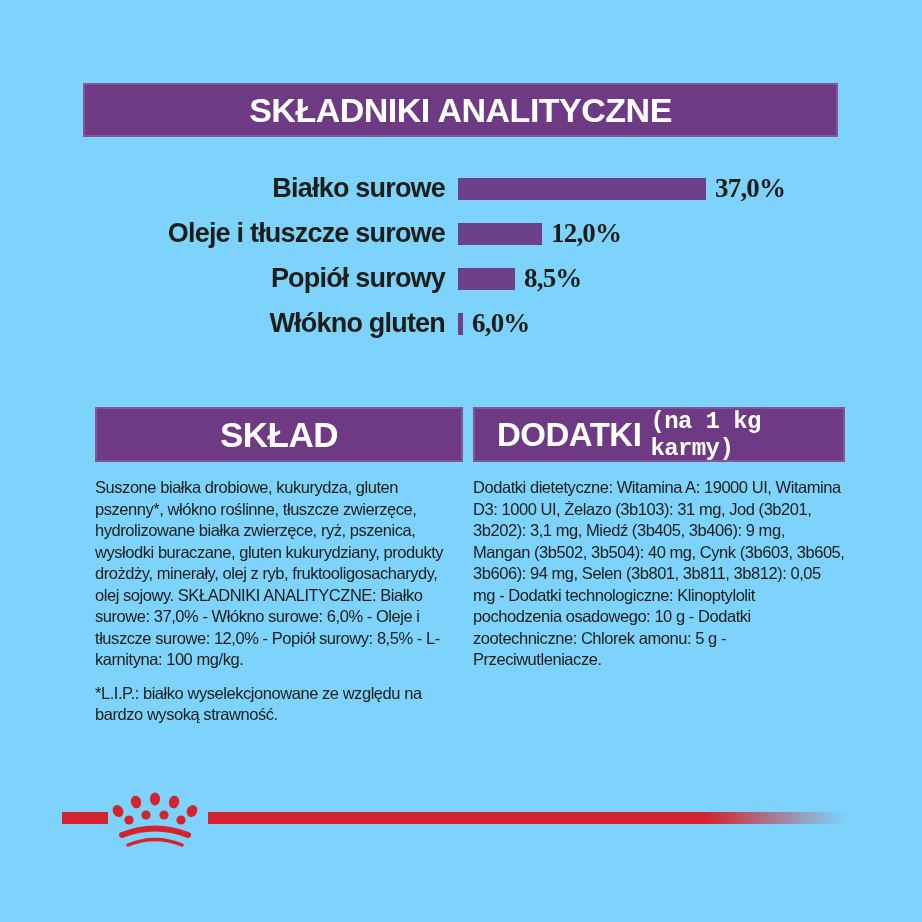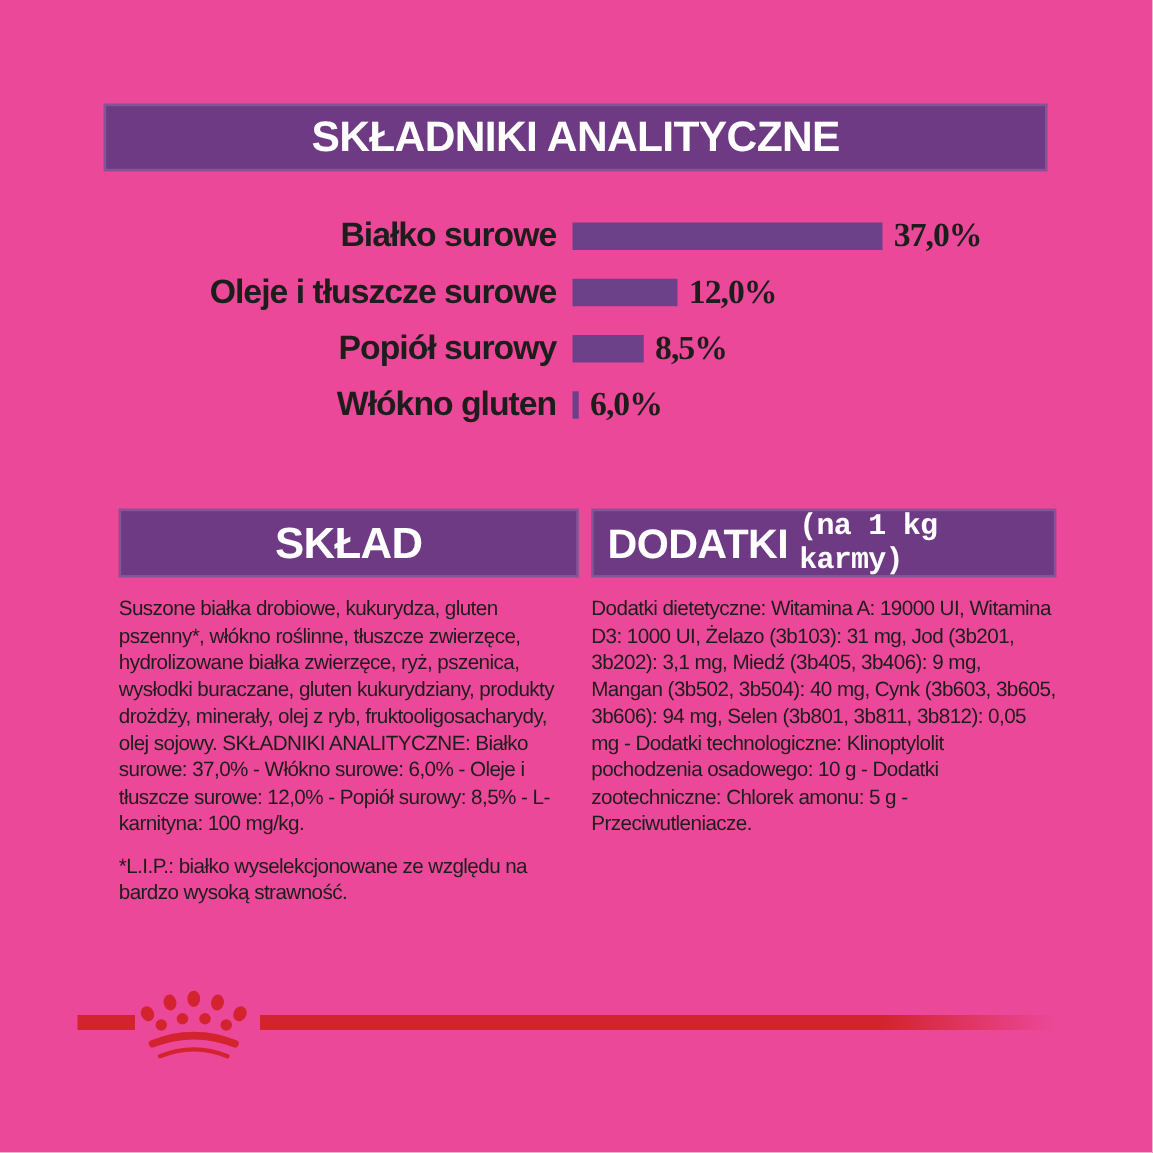--- a/index.html
+++ b/index.html
@@ -1,19 +1,19 @@
 <!DOCTYPE html>
 <html><head>
 <meta charset="utf-8">
 <style>
   html,body{margin:0;padding:0;background:#ffffff;}
   .page{
     position:relative;
     width:922px;height:922px;
-    background:#ec4899;
+    background:#7dd3fc;
     font-family:"Liberation Sans",sans-serif;
     color:#1d1d1b;
     overflow:hidden;
   }
   
   .top-header{
     position:absolute;left:83px;top:83px;width:755px;height:54px;
     background:#6e3a84;
     box-shadow:inset 0 0 0 2px rgba(255,255,255,.14);
     display:flex;align-items:center;justify-content:center;
@@ -40,21 +40,21 @@
   .section-header{
     background:#6e3a84;height:55px;
     box-shadow:inset 0 0 0 2px rgba(255,255,255,.14);
     display:flex;align-items:center;
     color:#fff;font-weight:700;
   }
   .sklad{position:absolute;left:85px;top:407px;width:368px;margin-left:10px;}
   .sklad .section-header{justify-content:center;}
   .sklad .section-header span{font-size:35px;letter-spacing:-.5px;}
   .dodatki{position:absolute;left:473px;top:407px;width:372px;}
-  .dodatki .section-header{justify-content:flex-start;padding-left:13px;}
+  .dodatki .section-header{justify-content:flex-start;padding-left:24px;}
   .dodatki-title{font-size:33px;letter-spacing:-.5px;}
   .dodatki-suffix{font-size:24px;letter-spacing:-.6px;margin-left:9px;font-family:Liberation Mono, monospace;}
   .body-text{
     margin-top:15px;
     font-size:16.5px;line-height:21.5px;letter-spacing:-.45px;
     color:#1d1d1b;text-align:left;
   }
   .footnote{margin-top:12px;}
   
   .red-seg-left{

